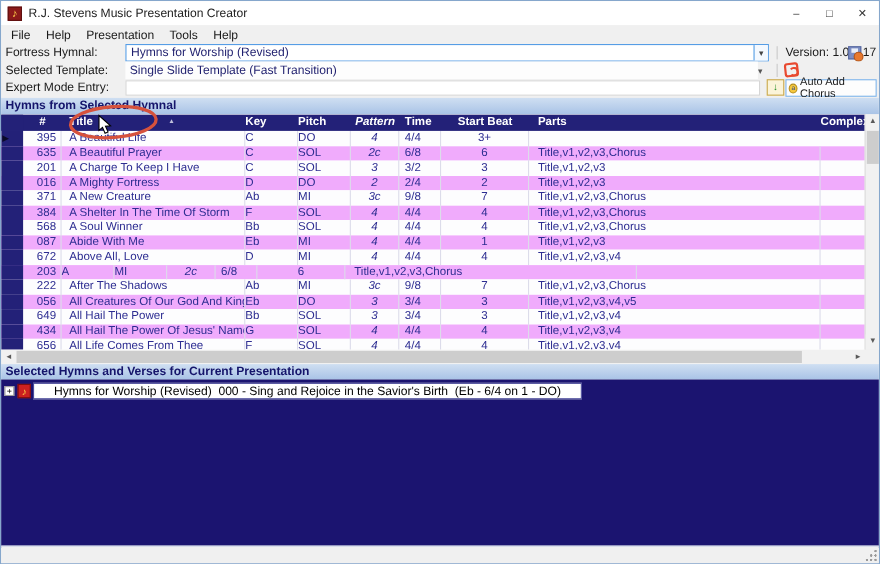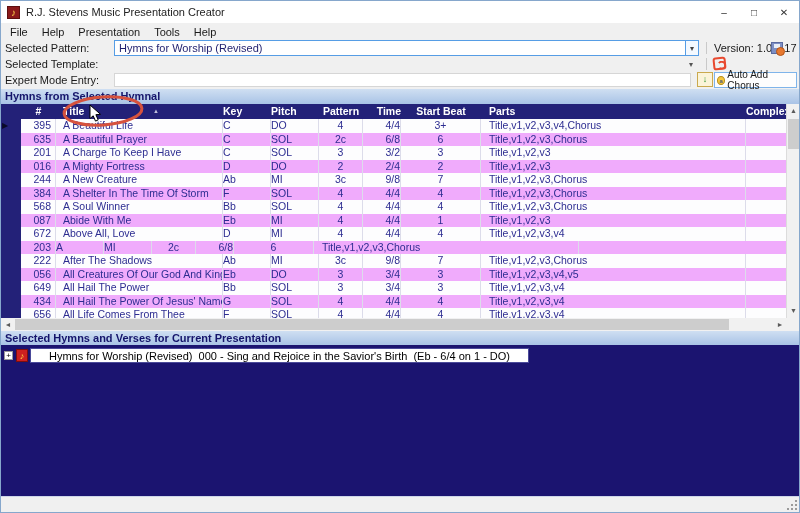--- a/index.html
+++ b/index.html
@@ -63,22 +63,22 @@
   .cell{display:block;height:100%;line-height:13px;white-space:nowrap;overflow:hidden;}
   .grid-header .cell{line-height:15px;}
   .grid-row .cell{border-right:1px solid #dcdcea;}
   .c-rowhdr{width:20px;background:#232178;border-right:none !important;position:relative;}
   .cur-row-arrow{position:absolute;left:1px;top:1px;font-size:8px;color:#0a0a28;line-height:11px;}
   .c-num{width:35px;text-align:center;}
   .grid-row .c-num{text-align:right;padding-right:4px;}
   .c-title{width:167px;text-align:left;padding-left:7px;position:relative;}
   .c-key{width:48px;text-align:left;}
   .c-pitch{width:48px;text-align:left;}
-  .c-pattern{width:44px;text-align:center;}
-  .c-time{width:38px;text-align:right;padding-left:5px;}
+  .c-pattern{width:44px;text-align:center;font-style:italic;}
+  .c-time{width:38px;text-align:left;padding-left:5px;}
   .c-beat{width:80px;text-align:center;}
   .c-parts{width:265px;text-align:left;padding-left:8px;}
   .c-complex{width:41px;text-align:right;padding-right:4px;border-right:none !important;}
   .sort-icon{position:absolute;left:152px;top:4px;font-size:6px;color:#c0c0dc;}
   
   .vscroll{position:absolute;top:103px;right:0;width:13px;height:214px;background:#f1f1f1;border-left:1px solid #dcdcdc;}
   .vscroll .btn{position:absolute;left:0;width:13px;height:14px;background:#f1f1f1;color:#5a5a5a;font-size:7px;text-align:center;line-height:14px;}
   .vscroll .btn.up{top:0;}
   .vscroll .btn.down{bottom:0;}
   .vscroll .thumb{position:absolute;left:1px;top:15px;width:11px;height:30px;background:#cdcdcd;}
@@ -124,32 +124,35 @@
 
   <div class="menubar">
     <span class="menu-item">File</span>
     <span class="menu-item">Help</span>
     <span class="menu-item">Presentation</span>
     <span class="menu-item">Tools</span>
     <span class="menu-item">Help</span>
   </div>
 
   <div class="form-row row-hymnal">
-    <span class="form-label">Selected Pattern:</span>
+    <span class="form-label">Fortress Hymnal:</span>
     <div class="combo1">
       <span class="val">Hymns for Worship (Revised)</span>
       <span class="combo-arrow-btn">▾</span>
     </div>
     <div class="vsep" style="left:705px;top:2px;height:12px;"></div>
     <span class="version-text">Version: 1.0.0.17</span>
     <div class="disk-icon"></div>
   </div>
 
   <div class="form-row row-template">
     <span class="form-label">Selected Template:</span>
+    <div class="combo2">
+      <span class="val">Single Slide Template (Fast Transition)</span>
+    </div>
     <span class="combo2-arrow">▾</span>
     <div class="vsep" style="left:705px;top:2px;height:12px;"></div>
     <div class="ppt-icon"></div>
   </div>
 
   <div class="form-row row-expert">
     <span class="form-label">Expert Mode Entry:</span>
     <input class="expert-input" value="" style="">
     <div class="import-btn">
       <span class="arr">↓</span>
@@ -181,21 +184,20 @@
           <span class="cell c-rowhdr">
             <span class="cur-row-arrow">▶</span>
           </span>
           <span class="cell c-num">395</span>
           <span class="cell c-title">A Beautiful Life</span>
           <span class="cell c-key">C</span>
           <span class="cell c-pitch">DO</span>
           <span class="cell c-pattern">4</span>
           <span class="cell c-time">4/4</span>
           <span class="cell c-beat">3+</span>
-          <span class="cell c-parts">Title,v1,v2,v3,v4,Chorus</span>
           <span class="cell c-complex"></span>
         </div>
         <div class="grid-row alt">
           <span class="cell c-rowhdr"></span>
           <span class="cell c-num">635</span>
           <span class="cell c-title">A Beautiful Prayer</span>
           <span class="cell c-key">C</span>
           <span class="cell c-pitch">SOL</span>
           <span class="cell c-pattern">2c</span>
           <span class="cell c-time">6/8</span>
@@ -222,21 +224,21 @@
           <span class="cell c-key">D</span>
           <span class="cell c-pitch">DO</span>
           <span class="cell c-pattern">2</span>
           <span class="cell c-time">2/4</span>
           <span class="cell c-beat">2</span>
           <span class="cell c-parts">Title,v1,v2,v3</span>
           <span class="cell c-complex"></span>
         </div>
         <div class="grid-row">
           <span class="cell c-rowhdr"></span>
-          <span class="cell c-num">244</span>
+          <span class="cell c-num">371</span>
           <span class="cell c-title">A New Creature</span>
           <span class="cell c-key">Ab</span>
           <span class="cell c-pitch">MI</span>
           <span class="cell c-pattern">3c</span>
           <span class="cell c-time">9/8</span>
           <span class="cell c-beat">7</span>
           <span class="cell c-parts">Title,v1,v2,v3,Chorus</span>
           <span class="cell c-complex"></span>
         </div>
         <div class="grid-row alt">

